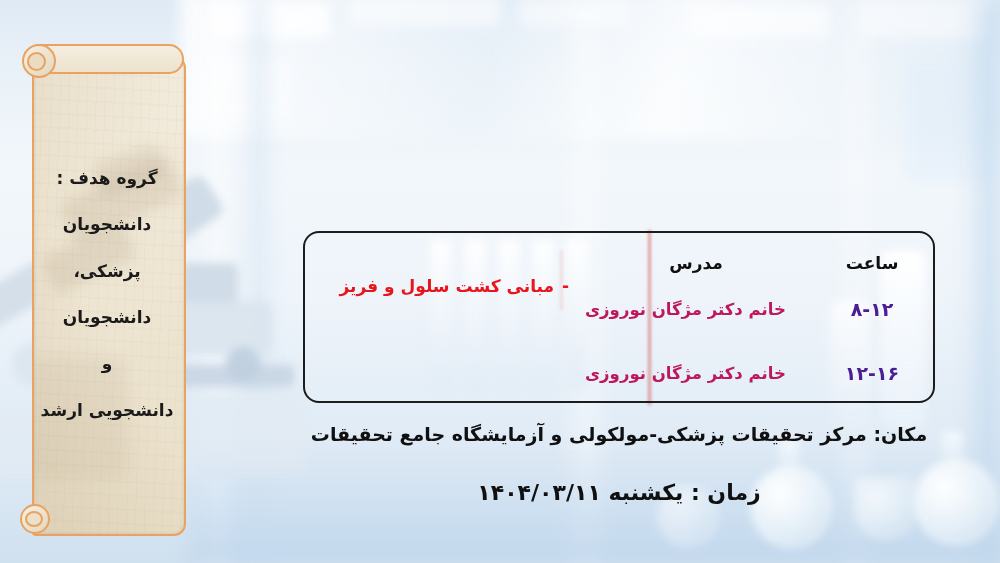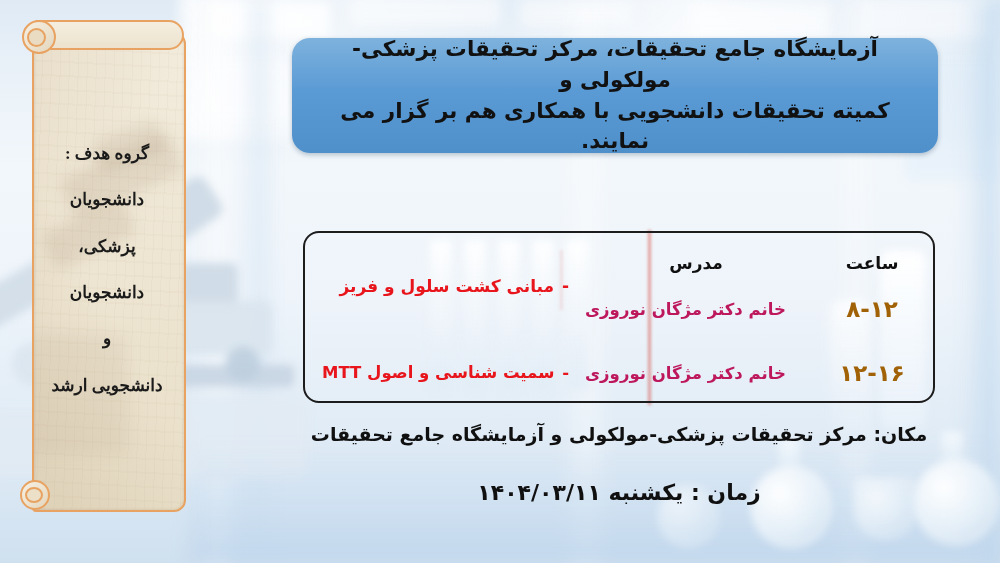--- a/index.html
+++ b/index.html
@@ -116,25 +116,24 @@
     position: absolute;
     width: 3px;
     background: rgba(214,76,70,0.55);
     filter: blur(1.6px);
   }
 
   
   #scroll-panel {
     position: absolute;
     left: 22px;
-    top: 20px;
+    top: 44px;
     width: 170px;
     height: 500px;
     z-index: 5;
-    font-family: Liberation Serif, serif;
   }
   .scroll-body {
     position: absolute;
     left: 10px;
     top: 12px;
     width: 150px;
     height: 476px;
     border: 2px solid #e8a362;
     border-radius: 4px 12px 12px 4px;
     background:
@@ -315,22 +314,22 @@
   }
   .cell.center { justify-content: center; }
 
   .th {
     font-size: 17px;
     color: #0f0f0f;
     align-items: flex-end;
     padding-bottom: 4px;
   }
   .td-time {
-    font-size: 23px;
-    color: #a16207;
+    font-size: 19px;
+    color: #4c1d95;
     justify-content: center;
     text-align: center;
   }
   .td-teacher {
     font-size: 16.5px;
     color: #be185d;
     justify-content: flex-end;
     padding-left: 4px;
   }
   .td-topic {
@@ -484,26 +483,20 @@
     <div class="scroll-text">
       <div class="scroll-line">گروه هدف :</div>
       <div class="scroll-line">دانشجویان</div>
       <div class="scroll-line">پزشکی،</div>
       <div class="scroll-line">دانشجویان</div>
       <div class="scroll-line">و</div>
       <div class="scroll-line">دانشجویی ارشد</div>
     </div>
   </div>
 
-  <div id="header-box">
-    <div class="htext">
-      <div>آزمایشگاه جامع تحقیقات، مرکز تحقیقات پزشکی-مولکولی و</div>
-      <div>کمیته تحقیقات دانشجویی با همکاری هم بر گزار می نمایند.</div>
-    </div>
-  </div>
 
 
   <div id="table-box">
     <div class="tbl">
 
       <div class="cell th center" style="grid-column:2;grid-row:1;">مدرس</div>
       <div class="cell th center" style="grid-column:1;grid-row:1;">ساعت</div>
 
       <div class="cell td-time" style="grid-column:1;grid-row:2;">۸-۱۲</div>
       <div class="cell td-teacher" style="grid-column:2;grid-row:2;">خانم دکتر مژگان نوروزی</div>
@@ -513,25 +506,19 @@
 
       <div class="cell td-topic topic-row1">
         <div class="topic-inner">
           <span class="topic-line-a">
             <span class="dash">-</span>
             <span>مبانی  کشت  سلول  و  فریز</span>
           </span>
         </div>
       </div>
 
-      <div class="cell td-topic topic-row2">
-        <div class="topic-inner">
-          <span class="dash">-</span>
-          <span>سمیت شناسی و اصول MTT</span>
-        </div>
-      </div>
     </div>
   </div>
 
   <div id="footer-place">مکان: مرکز تحقیقات پزشکی-مولکولی و آزمایشگاه جامع تحقیقات</div>
   <div id="footer-time">زمان : یکشنبه ۱۴۰۴/۰۳/۱۱</div>
 
 </div>
 
 </body></html>

